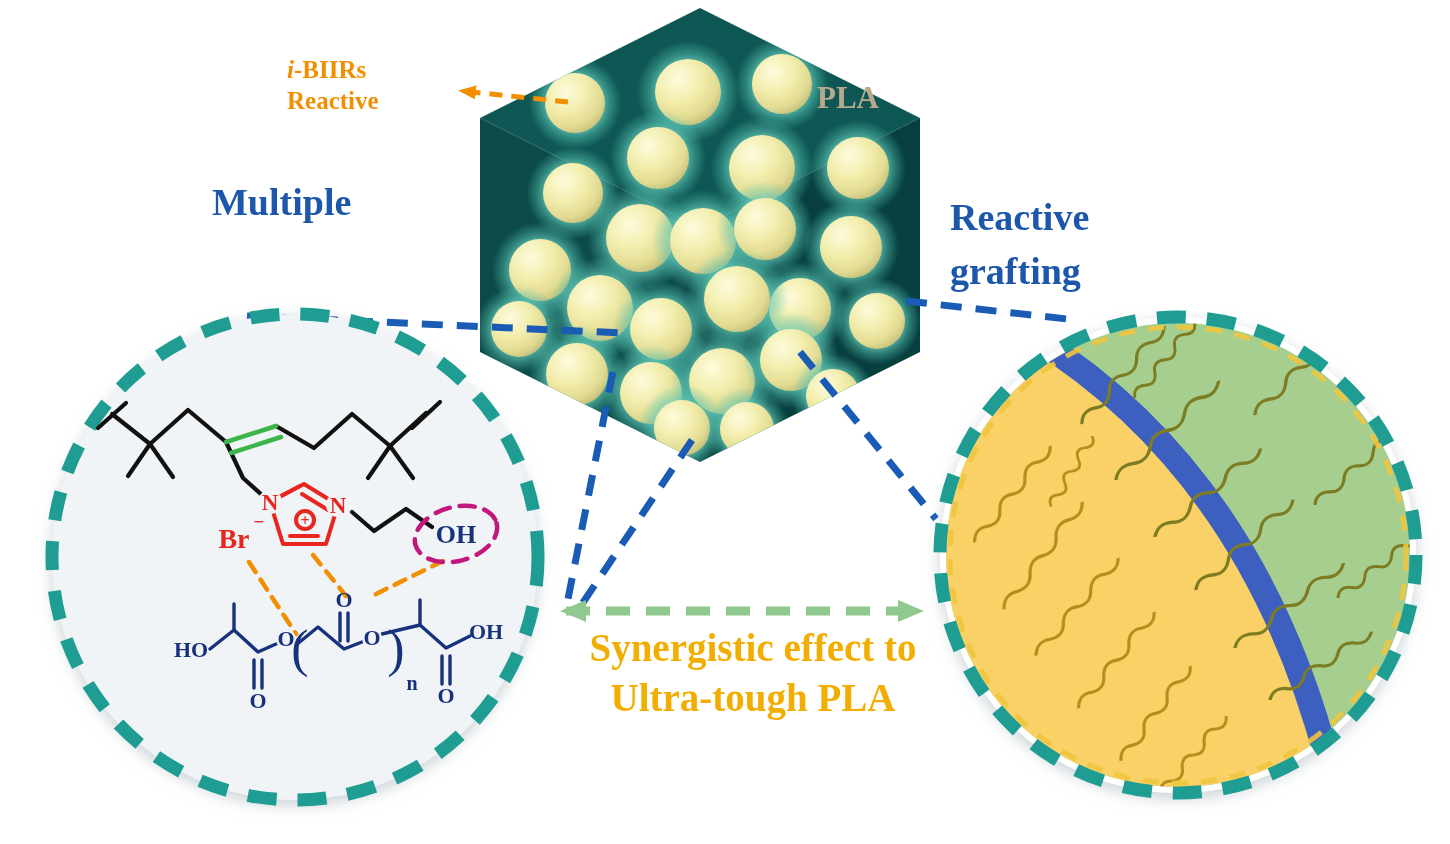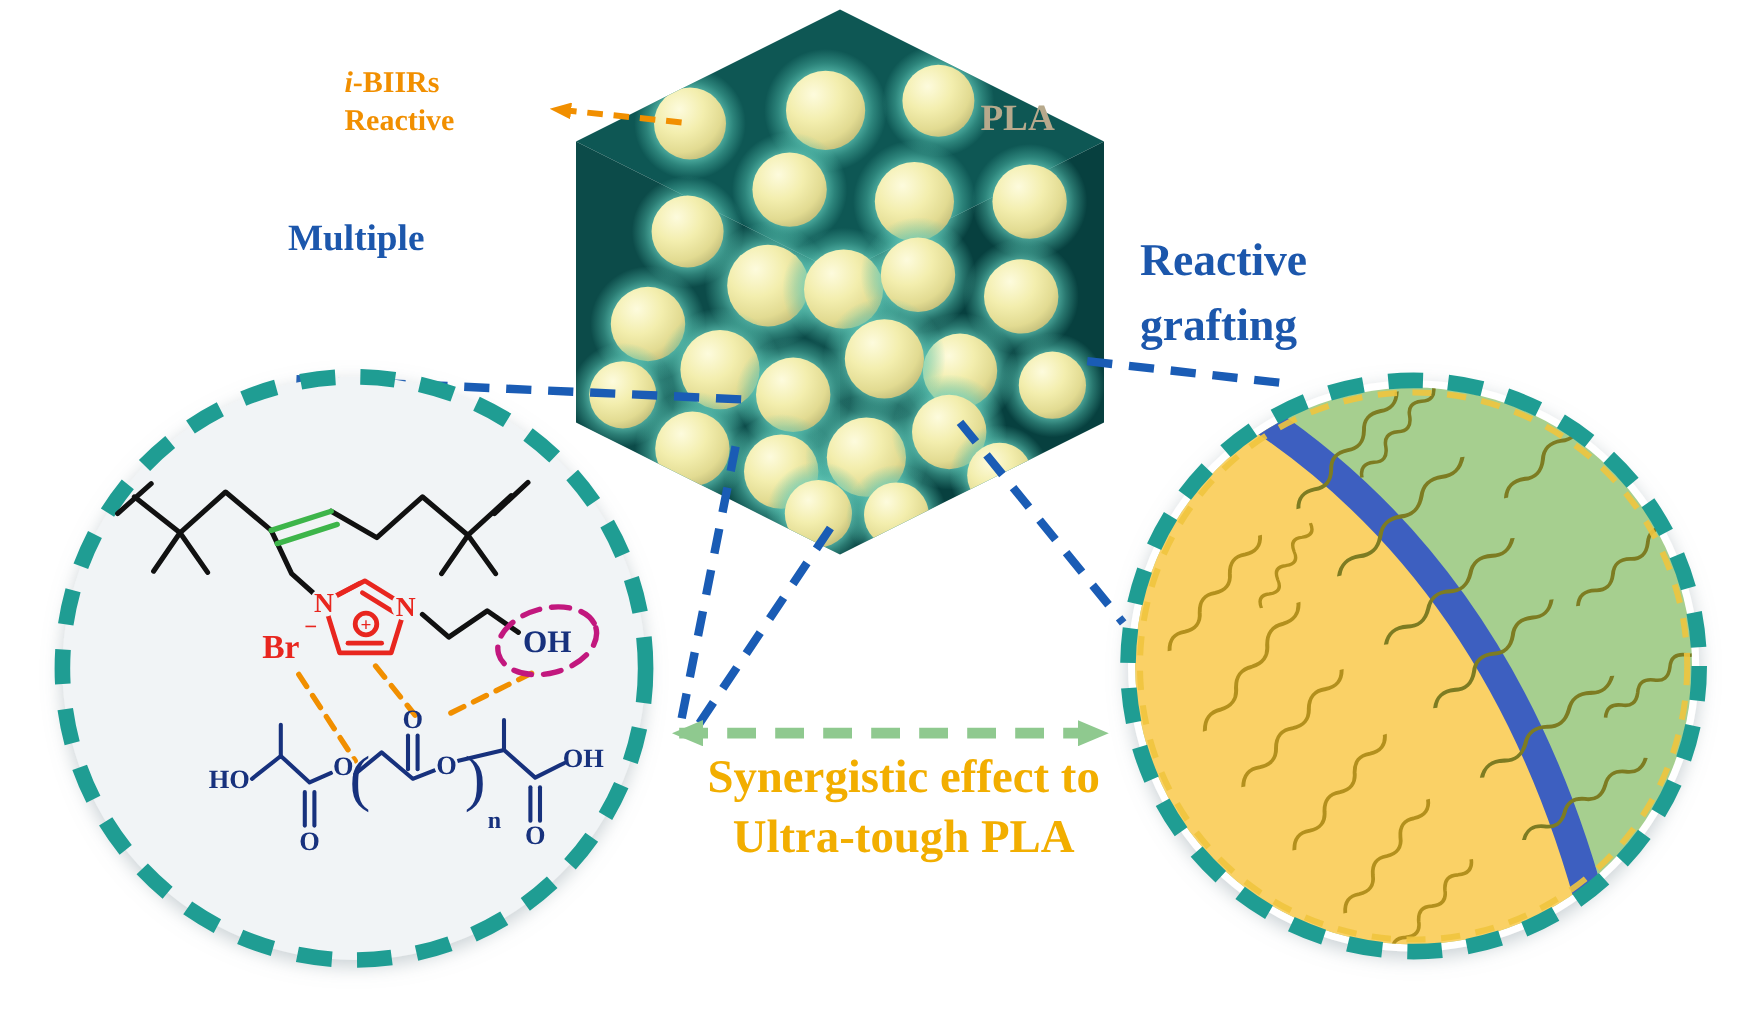--- a/index.html
+++ b/index.html
@@ -2,21 +2,21 @@
 <html style="--teal-ring: #1F9D93; --blue-text: #1C57AC; --blue-connector: #1A5CB5; --orange: #F18F00; --gold: #F2AE00; --green-arrow: #8FC98F; --green-bond: #3DB54A; --red-chem: #E8261F; --navy-chem: #17317D; --magenta: #C2187E; --pla-label: #B7A98C; --cube-top: #0E5754; --cube-left: #0C4B49; --cube-right: #07403F; --chem-bg: #F1F4F6; --circle-green: #A6CF8F; --circle-yellow: #FAD166; --band-blue: #3D5FC0; --squiggle-dark: #7D7C22; --squiggle-gold: #B3901D; --gold-ring: #F0C43E;"><head>
 <meta charset="utf-8">
 <style>
   body{margin:0;background:#fff}
   .canvas{position:relative;width:1450px;height:844px;overflow:hidden;background:#fff;
           font-family:"Liberation Serif",serif}
   svg.art{position:absolute;left:0;top:0}
   .lbl{position:absolute;font-weight:700;white-space:nowrap}
   .label-ionomer{left:287px;top:55px;font-size:25px;line-height:1.22;color:var(--orange)}
   .label-pla{left:817px;top:80px;font-size:31px;color:var(--pla-label)}
-  .label-left{left:240px;top:176px;font-size:31px;line-height:1.42;color:var(--blue-text)}
+  .label-left{left:212px;top:176px;font-size:38px;line-height:1.42;color:var(--blue-text)}
   .label-right{left:950px;top:191px;font-size:38px;line-height:1.42;color:var(--blue-text)}
   .caption{left:533px;top:623px;width:440px;text-align:center;font-size:39px;line-height:1.28;color:var(--gold)}
   .it{font-style:italic}
   text{font-family:"Liberation Serif",serif;font-weight:700;text-anchor:middle}
   .t-red{fill:var(--red-chem)}
   .t-navy{fill:var(--navy-chem)}
   .t-bracket{fill:var(--navy-chem);font-weight:400}
 </style>
 </head>
 <body>

